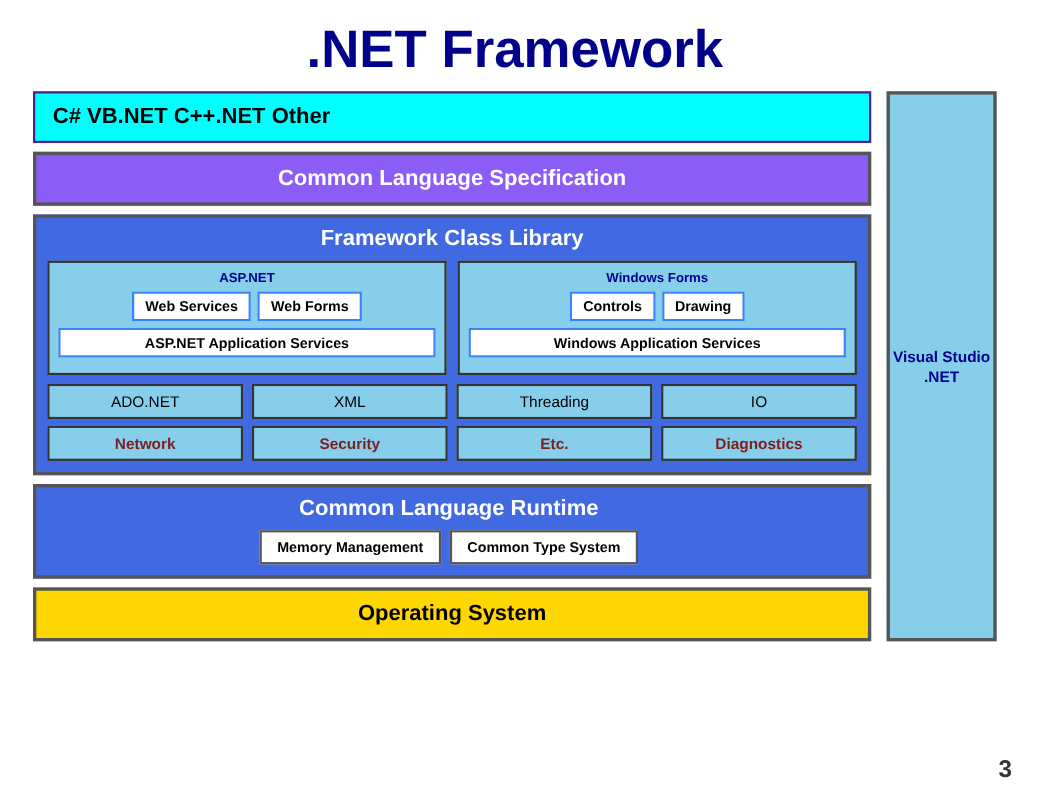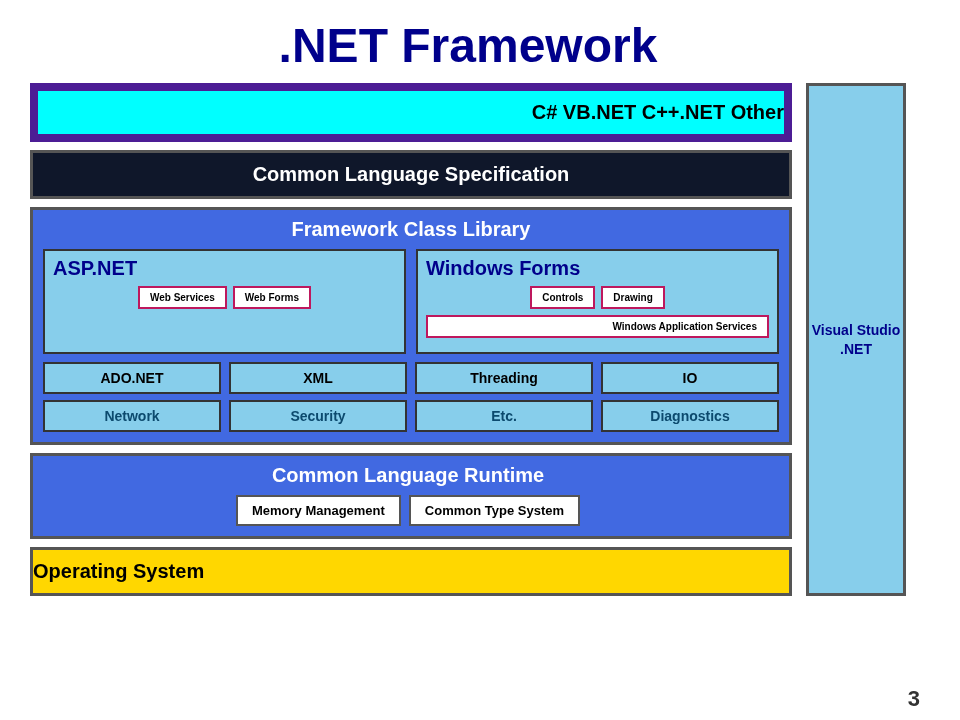--- a/index.html
+++ b/index.html
@@ -39,31 +39,31 @@
     .left-column {
       flex: 1;
       display: flex;
       flex-direction: column;
       gap: 8px;
     }
 
     
     .lang-box {
       background: cyan;
-      border: 8px solid #4c1d95;
-      text-align: right;
-      padding: 10px 0;
+      border: 2px solid #4c1d95;
+      text-align: left;
+      padding: 10px 16px;
       font-size: 20px;
       font-weight: bold;
       color: #000;
     }
 
     
     .cls-box {
-      background: #0f172a;
+      background: #8b5cf6;
       border: 3px solid #555;
       text-align: center;
       padding: 10px 0;
       font-size: 20px;
       font-weight: bold;
       color: white;
     }
 
     
     .fcl-outer {
@@ -88,81 +88,81 @@
     }
 
     .fcl-panel {
       background: #87CEEB;
       border: 2px solid #333;
       flex: 1;
       padding: 6px 8px 8px 8px;
     }
 
     .fcl-panel-title {
-      text-align: left;
-      font-size: 20px;
+      text-align: center;
+      font-size: 12px;
       font-weight: bold;
       color: #00008B;
       margin-bottom: 6px;
     }
 
     .fcl-panel-row {
       display: flex;
       gap: 6px;
       margin-bottom: 6px;
       justify-content: center;
     }
 
     .fcl-inner-box {
       background: white;
-      border: 2px solid #be185d;
+      border: 2px solid #3b82f6;
       padding: 4px 10px;
-      font-size: 10px;
-      font-weight: bold;
-      color: #000;
-      text-align: right;
+      font-size: 13px;
+      font-weight: bold;
+      color: #000;
+      text-align: center;
     }
 
     .fcl-inner-box.wide {
       flex: 1;
     }
 
     
     .fcl-mid-row {
       display: flex;
       gap: 8px;
       margin-bottom: 6px;
     }
 
     .fcl-mid-box {
       background: #87CEEB;
       border: 2px solid #333;
       flex: 1;
       text-align: center;
       padding: 6px 0;
       font-size: 14px;
-      font-weight: bold;
+      font-weight: normal;
       color: #000;
     }
 
     
     .fcl-bot-row {
       display: flex;
       gap: 8px;
     }
 
     .fcl-bot-box {
       background: #87CEEB;
       border: 2px solid #333;
       flex: 1;
       text-align: center;
       padding: 6px 0;
       font-size: 14px;
       font-weight: bold;
-      color: #0c4a6e;
+      color: #7f1d1d;
     }
 
     
     .clr-outer {
       background: #4169E1;
       border: 3px solid #555;
       padding: 8px 10px 10px 4px;
     }
 
     .clr-title {
@@ -187,20 +187,21 @@
       font-size: 13px;
       font-weight: bold;
       color: #000;
       text-align: center;
     }
 
     
     .os-box {
       background: #FFD700;
       border: 3px solid #555;
+      text-align: center;
       padding: 10px 0;
       font-size: 20px;
       font-weight: bold;
       color: #000;
     }
 
     
     .vs-panel {
       width: 100px;
       background: #87CEEB;
@@ -244,20 +245,23 @@
       <div class="fcl-outer">
         <div class="fcl-title">Framework Class Library</div>
 
         <div class="fcl-panels-row">
 
           <div class="fcl-panel">
             <div class="fcl-panel-title">ASP.NET</div>
             <div class="fcl-panel-row">
               <div class="fcl-inner-box">Web Services</div>
               <div class="fcl-inner-box">Web Forms</div>
+            </div>
+            <div class="fcl-panel-row">
+              <div class="fcl-inner-box wide">ASP.NET Application Services</div>
             </div>
           </div>
 
           <div class="fcl-panel">
             <div class="fcl-panel-title">Windows Forms</div>
             <div class="fcl-panel-row">
               <div class="fcl-inner-box">Controls</div>
               <div class="fcl-inner-box">Drawing</div>
             </div>
             <div class="fcl-panel-row">

